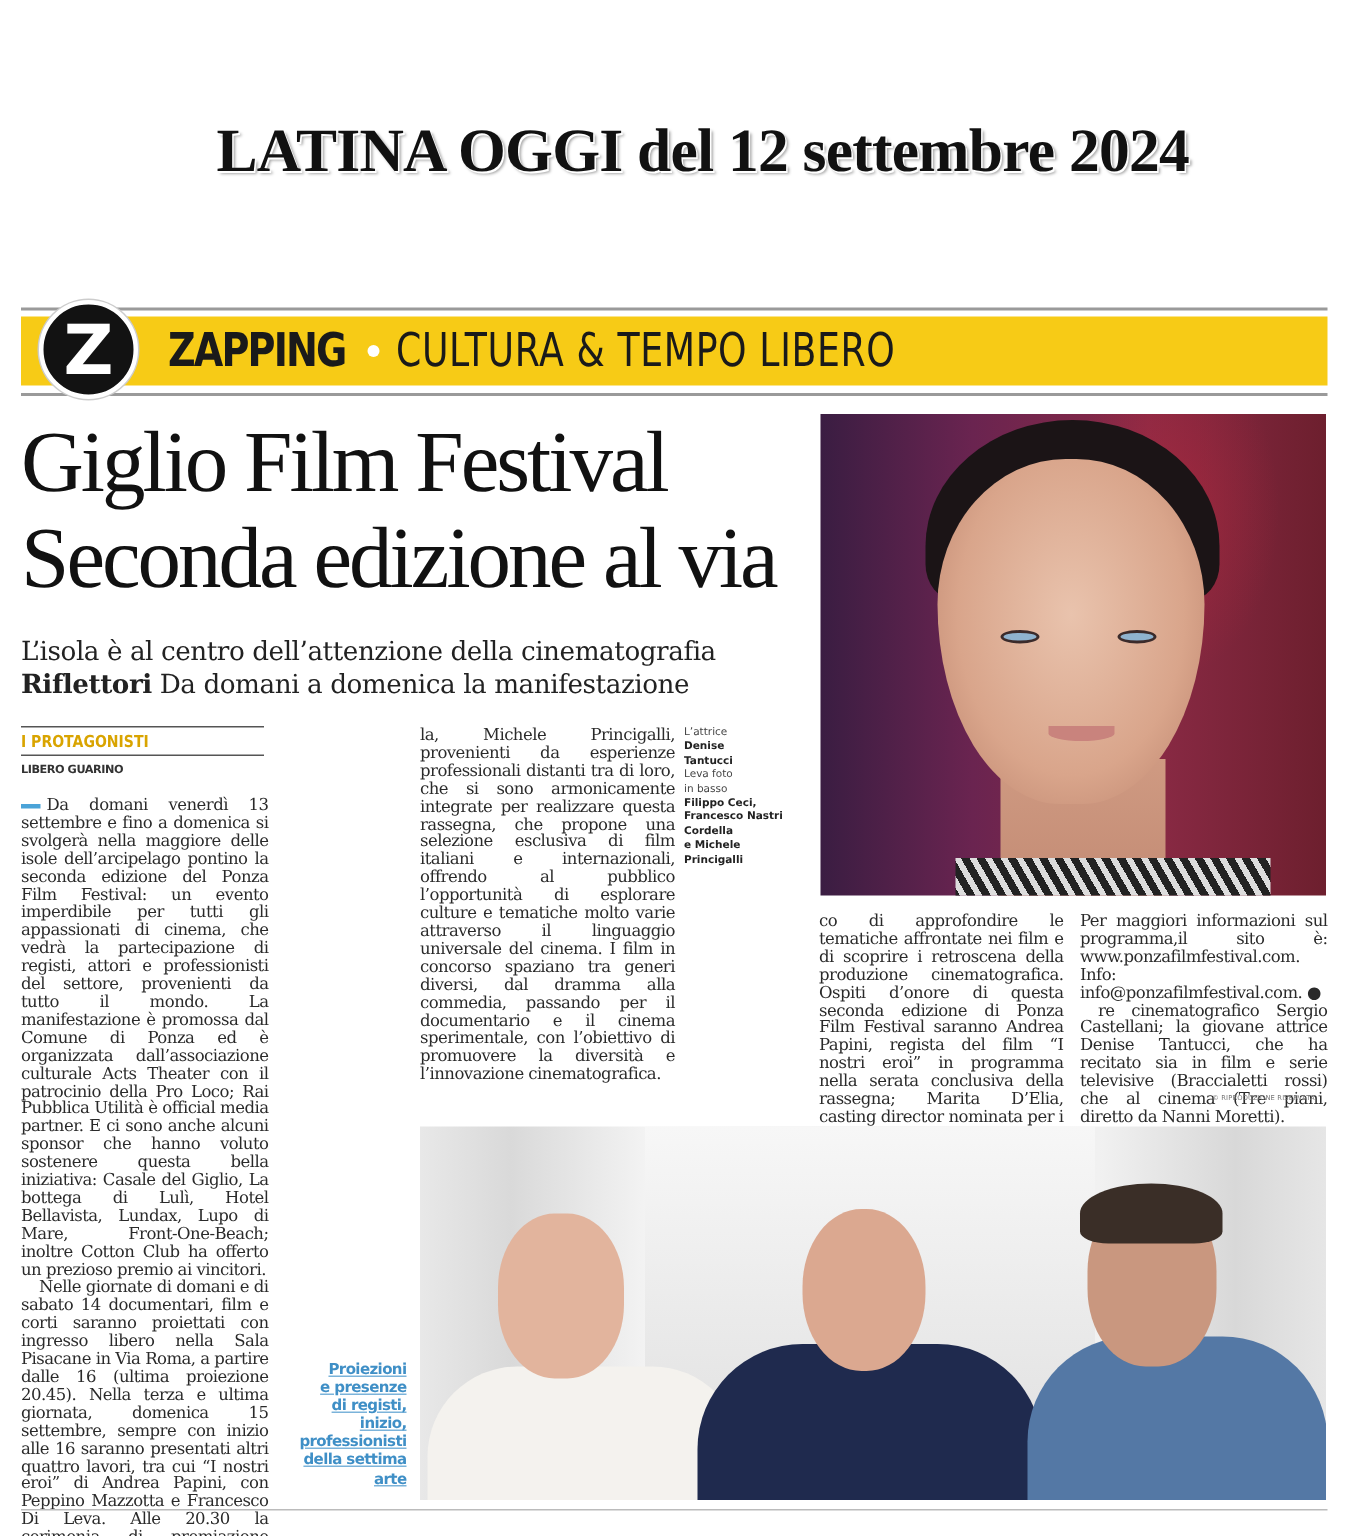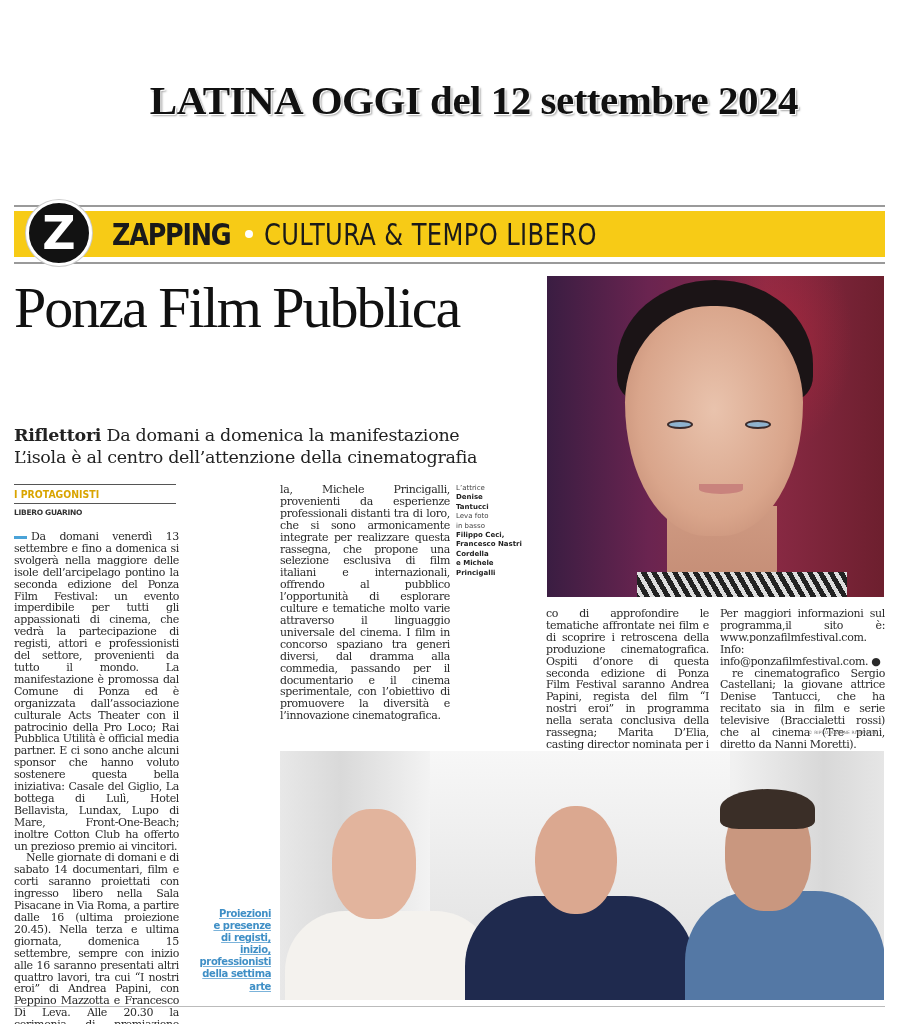--- a/index.html
+++ b/index.html
@@ -1,20 +1,20 @@
 <!DOCTYPE html>
 <html><head>
 <meta charset="utf-8">
 <style>
   * { box-sizing: border-box; margin: 0; padding: 0; }
   html, body { width: 907px; height: 1024px; background: #ffffff; overflow: hidden; }
   body { position: relative; font-family: "DejaVu Serif", serif; color: #1a1a1a; }
 
   .page-title {
-    position: absolute; left: 0; top: 76px; width: 798px; text-align: right;
+    position: absolute; left: 0; top: 76px; width: 907px; text-align: center;
     font-family: "Liberation Serif", serif; font-weight: bold; font-size: 41px;
     letter-spacing: -0.5px; color: #111;
     text-shadow: 1px 1px 0 #fff, 2px 2px 2px rgba(0,0,0,0.35);
     padding-left: 30px;
   }
 
   
   .rule { position: absolute; left: 14px; width: 871px; height: 2px; background: #9a9a9a; }
   .section-bar {
     position: absolute; left: 14px; top: 211px; width: 871px; height: 46px;
@@ -154,26 +154,27 @@
 
 <div class="rule" style="top:205px;"></div>
 <div class="section-bar"></div>
 <div class="rule" style="top:262px;"></div>
 <div class="z-logo">Z</div>
 <div class="section-name">ZAPPING</div>
 <div class="section-dot"></div>
 <div class="section-sub">CULTURA &amp; TEMPO LIBERO</div>
 
 <h1 class="headline">
-  <span>Ponza Film Pubblica</span>
+  <span>Giglio Film Festival</span>
+  <span>Seconda edizione al via</span>
 </h1>
 
 <div class="subhead">
+  <div>L’isola è al centro dell’attenzione della cinematografia</div>
   <div><b>Riflettori</b> <span>Da domani a domenica la manifestazione</span></div>
-  <div>L’isola è al centro dell’attenzione della cinematografia</div>
 </div>
 
 <div class="kicker-rule" style="top:484px;"></div>
 <div class="kicker">I PROTAGONISTI</div>
 <div class="kicker-rule" style="top:503px;"></div>
 <div class="author">LIBERO GUARINO</div>
 
 <div class="col" style="left:14px; top:531px; width:165px;">
   <p><span class="lead-bar"></span><span>Da domani venerdì 13 settembre e fino a domenica si svolgerà nella maggiore delle isole dell’arcipelago pontino la seconda edizione del Ponza Film Festival: un evento imperdibile per tutti gli appassionati di cinema, che vedrà la partecipazione di registi, attori e professionisti del settore, provenienti da tutto il mondo. La manifestazione è promossa dal Comune di Ponza ed è organizzata dall’associazione culturale Acts Theater con il patrocinio della Pro Loco; Rai Pubblica Utilità è official media partner. E ci sono anche alcuni sponsor che hanno voluto sostenere questa bella iniziativa: Casale del Giglio, La bottega di Lulì, Hotel Bellavista, Lundax, Lupo di Mare, Front-One-Beach; inoltre Cotton Club ha offerto un prezioso premio ai vincitori.</span></p>
   <p>Nelle giornate di domani e di sabato 14 documentari, film e corti saranno proiettati con ingresso libero nella Sala Pisacane in Via Roma, a partire dalle 16 (ultima proiezione 20.45). Nella terza e ultima giornata, domenica 15 settembre, sempre con inizio alle 16 saranno presentati altri quattro lavori, tra cui “I nostri eroi” di Andrea Papini, con Peppino Mazzotta e Francesco Di Leva. Alle 20.30 la cerimonia di premiazione concluderà l’evento: seguirà un rinfresco.</p>

